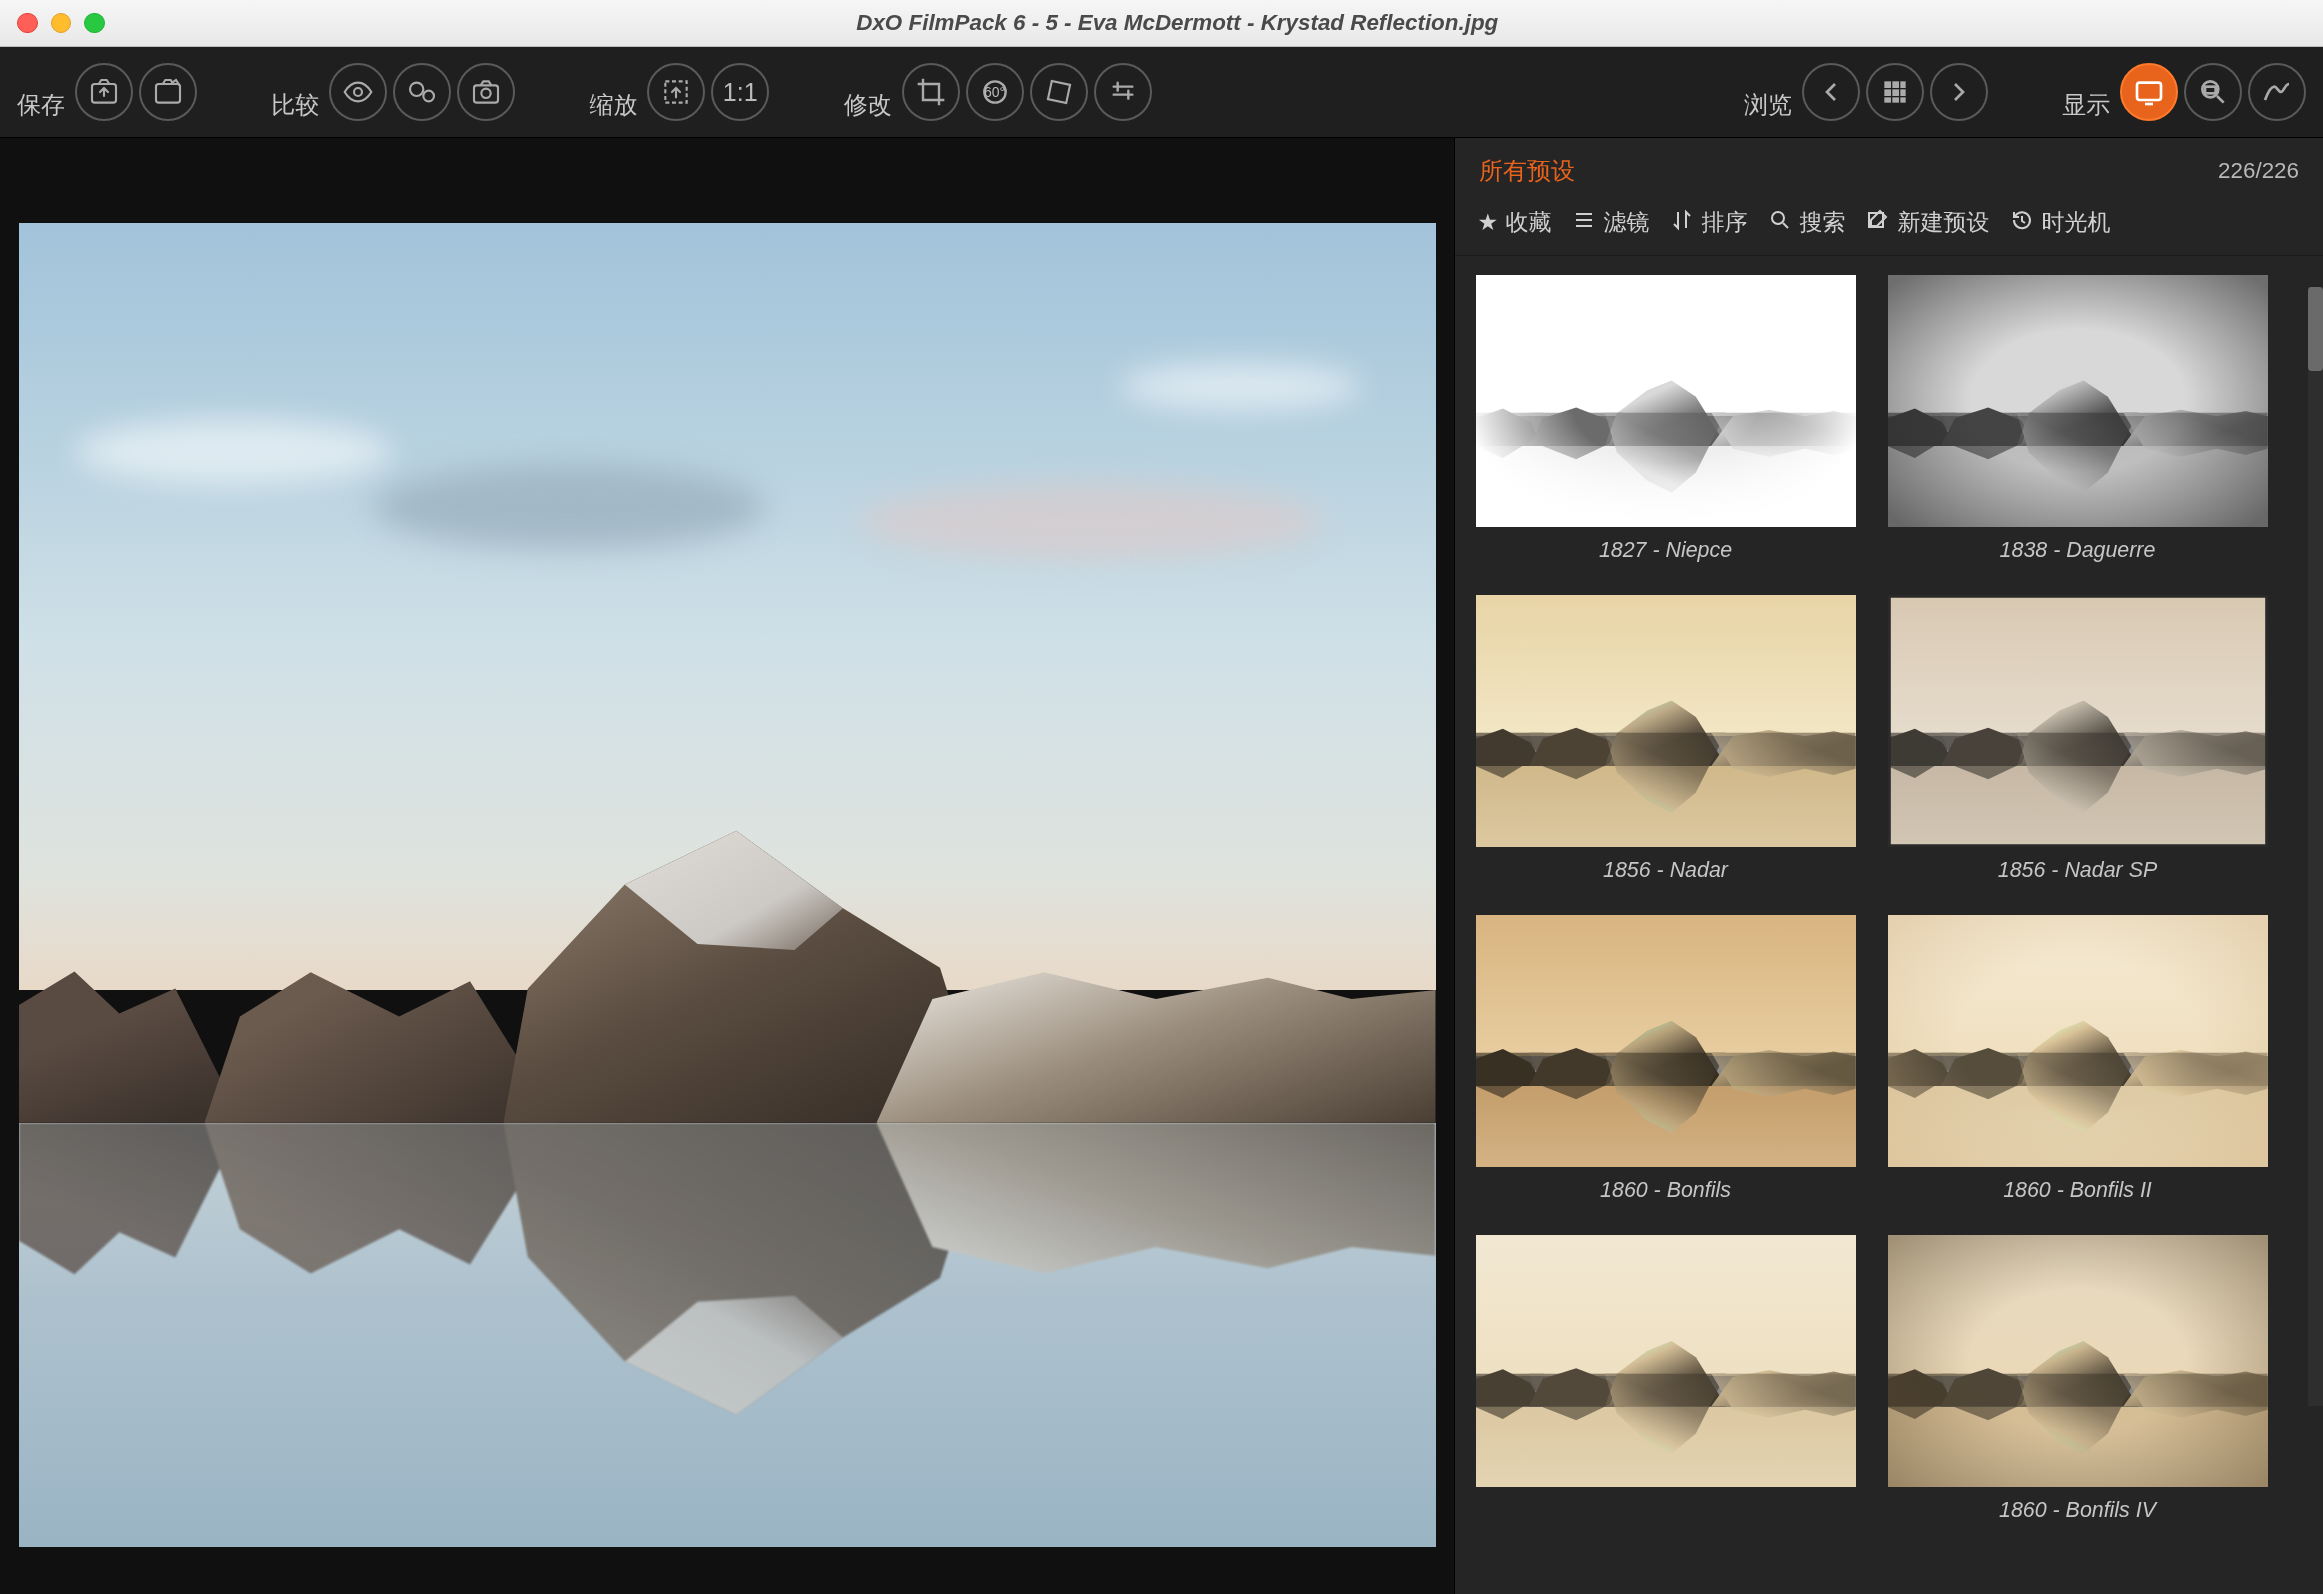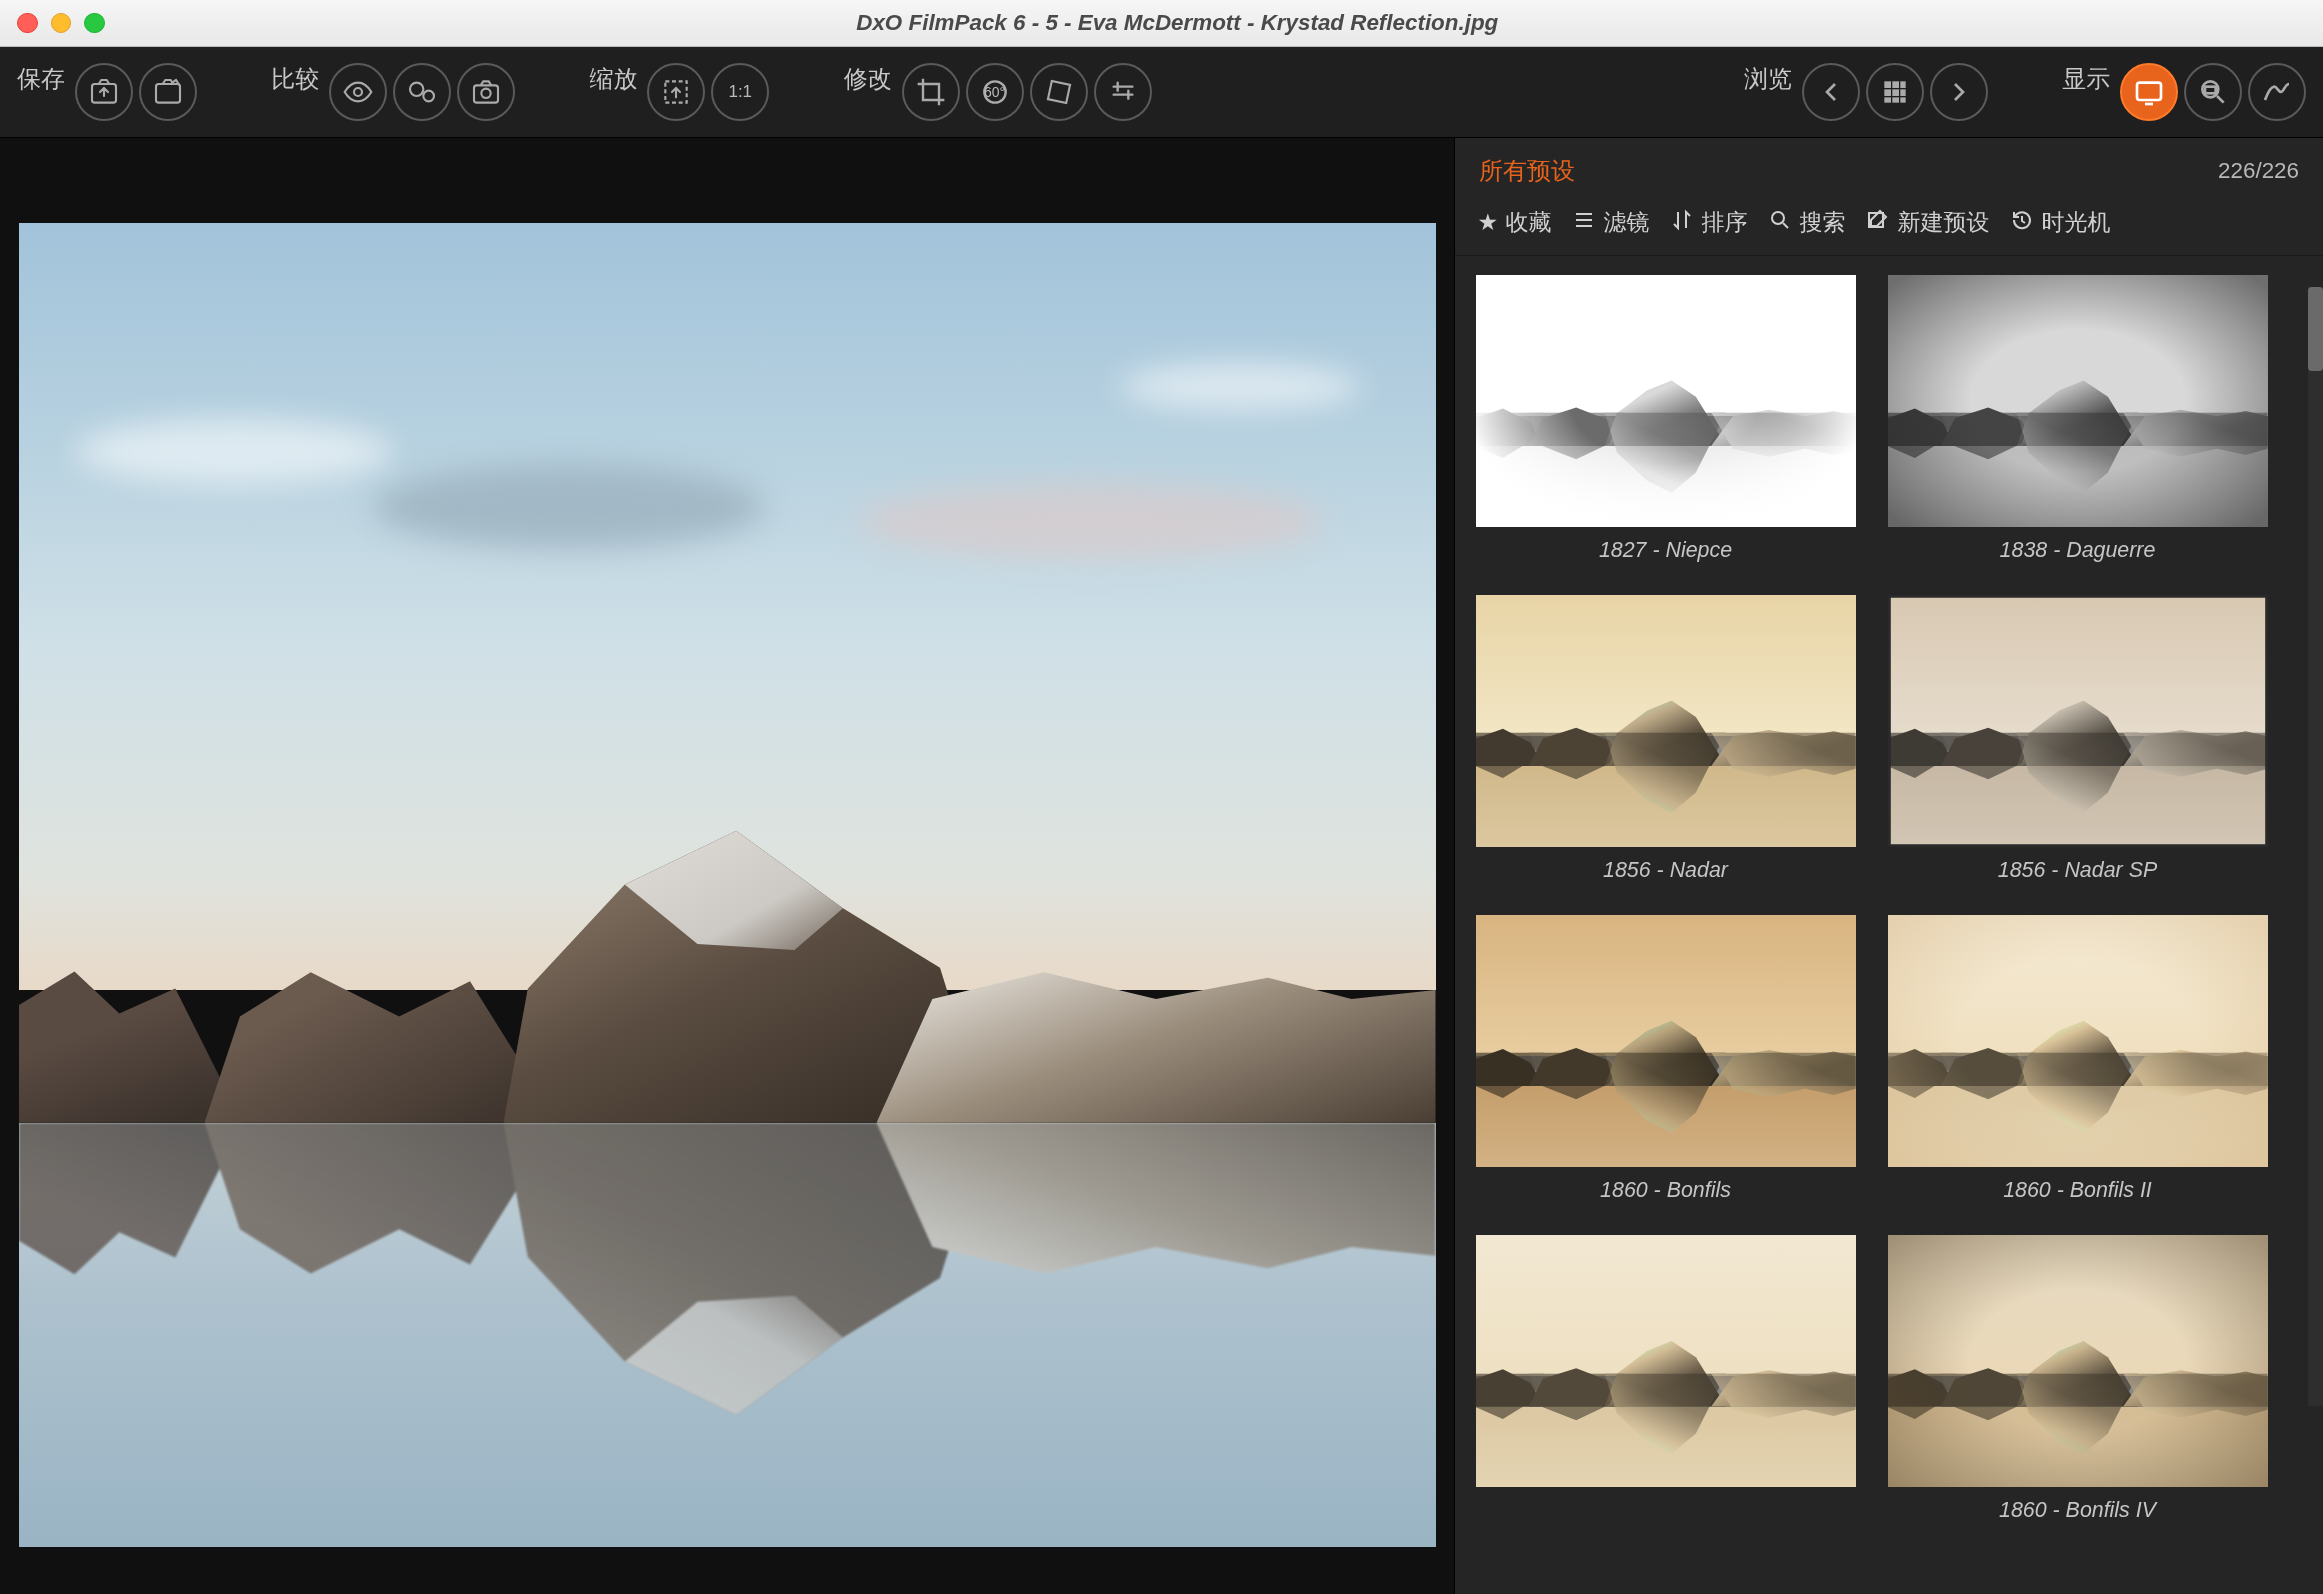--- a/index.html
+++ b/index.html
@@ -7,21 +7,21 @@
 
 .titlebar { height: 47px; background: linear-gradient(#f6f6f6,#e8e8e8); display: flex; align-items: center; padding: 0 17px; border-bottom: 0.9px solid #bcbcbc; }
 .traffic { display: flex; gap: 13px; }
 .tbtn { width: 20.5px; height: 20.5px; border-radius: 50%; }
 .tclose { background: #ff5f57; border: 0.9px solid #e14138; }
 .tmin { background: #ffbd2e; border: 0.9px solid #e1a028; }
 .tmax { background: #28c840; border: 0.9px solid #1db634; }
 .title { flex: 1; text-align: center; font-size: 22.4px; font-weight: 600; color: #4a4a4a; font-style: italic; }
 
 .toolbar { height: 91px; background: #1f1f1f; display: flex; align-items: center; padding: 0 17px; gap: 9.3px; border-bottom: 0.9px solid #000; }
-.tgroup { display: flex; align-items: flex-start; gap: 6px; }
+.tgroup { display: flex; align-items: flex-end; gap: 6px; }
 .tlabel { color: #c8c8c8; font-size: 24px; margin-right: 3.7px; }
 .cbtn { width: 58px; height: 58px; border-radius: 50%; border: 2.8px solid #5a5a5a; display: flex; align-items: center; justify-content: center; color: #aaa; background: transparent; }
 .cbtn.active { background: #e8631b; border-color: #ff7a2a; color: #fff; }
 .cbtn svg { width: 32px; height: 32px; }
 .spacer { flex: 1; }
 .gap { width: 56px; }
 
 .main { display: flex; height: calc(1594px - 47px - 91px); }
 .viewer { width: 1454px; background: #101010; display: flex; align-items: center; justify-content: center; padding: 0; position: relative; }
 .preview { width: 1417px; height: 1324px; margin-top: 37px; position: relative; overflow: hidden; }
@@ -141,21 +141,21 @@
   <div class="gap"></div>
   <div class="tgroup">
     <span class="tlabel">缩放</span>
     <div class="cbtn">
         <svg viewBox="0 0 24 24" fill="none" stroke="currentColor" stroke-width="1.6">
           <rect x="4" y="4" width="16" height="16" stroke-dasharray="3 2"></rect>
           <path d="M9 12l3-3 3 3M12 9v7" stroke-linecap="round"></path>
         </svg>
       </div>
     <div class="cbtn">
-        <span style="font-size:17px;color:#bbb">1:1</span>
+        <span style="font-size:25px;color:#bbb">1:1</span>
       </div>
   </div>
   <div class="gap"></div>
   <div class="tgroup">
     <span class="tlabel">修改</span>
     <div class="cbtn">
         <svg viewBox="0 0 24 24" fill="none" stroke="currentColor" stroke-width="1.8">
           <path d="M6 2v16h16M2 6h16v16"></path>
         </svg>
       </div>

